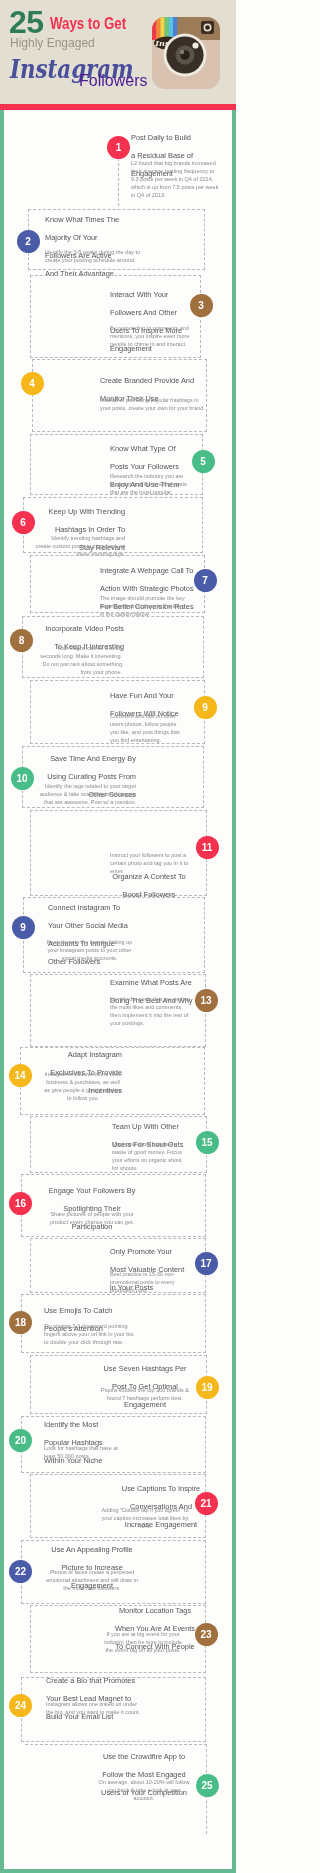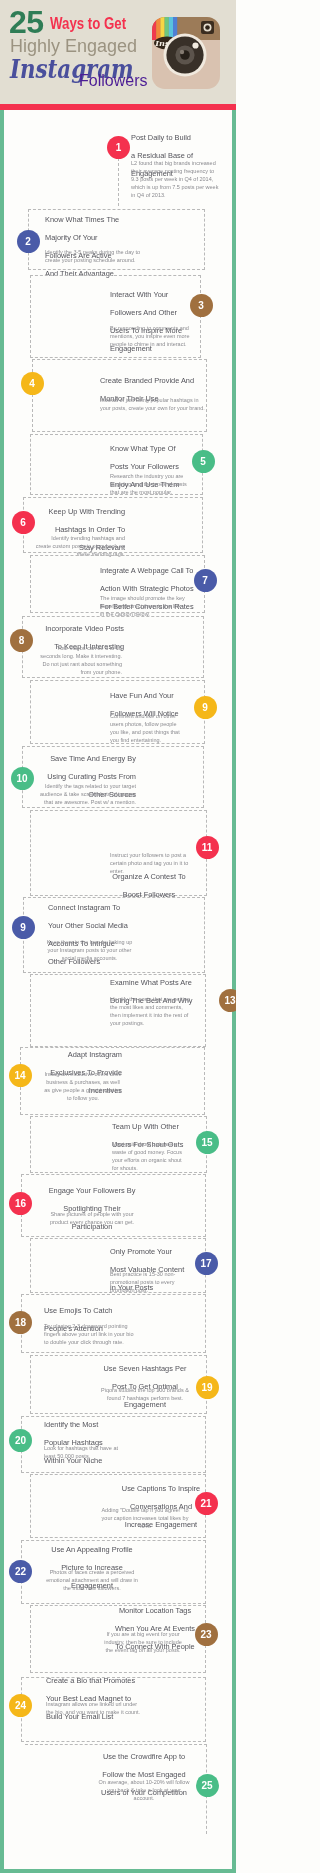--- a/index.html
+++ b/index.html
@@ -8,21 +8,21 @@
   .sideL,.sideR{position:absolute;top:106px;bottom:0;width:4px;background:#67bb93;}
   .sideL{left:0;} .sideR{right:0;}
   .botbar{position:absolute;left:0;right:0;bottom:0;height:4px;background:#67bb93;}
 
   
   .header{position:absolute;left:0;top:0;width:236px;height:106px;background:#e2ded2;overflow:hidden;}
   .pinkbar{position:absolute;left:0;top:104px;width:236px;height:6px;background:#f4314e;z-index:5;}
 
   .h-25{position:absolute;left:9px;top:4px;font-size:32px;font-weight:bold;color:#2f7d56;letter-spacing:-0.5px;font-family:"Liberation Sans",sans-serif;}
   .h-ways{position:absolute;left:50px;top:14px;font-size:17px;font-weight:bold;color:#f4314e;transform:scaleX(0.78);transform-origin:left top;font-family:"Liberation Sans",sans-serif;}
-  .h-highly{position:absolute;left:10px;top:36px;font-size:18px;color:#9b9381;font-family:"Liberation Sans",sans-serif;}
+  .h-highly{position:absolute;left:10px;top:36px;font-size:12px;color:#9b9381;font-family:"Liberation Sans",sans-serif;}
   .h-insta{position:absolute;left:10px;top:54px;font-size:26px;color:#4a4f9c;font-family:"DejaVu Serif",serif;font-style:italic;font-weight:bold;transform:scaleX(0.82);transform-origin:left top;}
   .h-follow{position:absolute;left:79px;top:72px;font-size:16px;color:#4c1d95;}
   .logo{position:absolute;left:152px;top:17px;}
   .dbox{position:absolute;border:1px dashed #b9b9b9;box-sizing:border-box;}
   .num{position:absolute;width:23px;height:23px;border-radius:50%;color:#fff;font-size:10px;font-weight:bold;display:flex;align-items:center;justify-content:center;z-index:4;}
   .ttl{position:absolute;font-size:7.4px;line-height:18px;color:#53535a;}
   .bdy{position:absolute;font-size:5.5px;line-height:8.1px;color:#8b8b90;}
   .c-red{background:#f4314e;} .c-blue{background:#4a5ba8;} .c-brown{background:#a0703f;}
   .c-yellow{background:#f5b719;} .c-green{background:#49bd87;}
   .vline{position:absolute;border-left:1px dashed #b9b9b9;}
@@ -115,21 +115,21 @@
       <div class="ttl" style="left: 110px; top: 868px; width: 78px; text-align: center;">Organize A Contest To Boost Followers</div>
       <div class="bdy" style="left: 110px; top: 851px; width: 80px; text-align: left;">Instruct your followers to post a certain photo and tag you in it to enter.</div>
       <div class="num c-red" style="left: 195.5px; top: 835.5px;">11</div>
       <div class="dbox" style="left: 23px; top: 897px; width: 182px; height: 76px;"></div>
       <div class="ttl" style="left: 48px; top: 899px; width: 83px; text-align: left;">Connect Instagram To Your Other Social Media Accounts To Intrigue Other Followers</div>
       <div class="bdy" style="left: 43px; top: 938px; width: 93px; text-align: center;">Keep them in the loop by linking up your Instagram posts to your other social media accounts.</div>
       <div class="num c-blue" style="left: 11.5px; top: 915.5px;">9</div>
       <div class="dbox" style="left: 30px; top: 974px; width: 176px; height: 73px;"></div>
       <div class="ttl" style="left: 110px; top: 974px; width: 84px; text-align: left;">Examine What Posts Are Doing The Best And Why</div>
       <div class="bdy" style="left: 110px; top: 995px; width: 84px; text-align: left;">Identify the posts that are getting the most likes and comments, then implement it into the rest of your postings.</div>
-      <div class="num c-brown" style="left: 194.5px; top: 988.5px; margin-left: 24px;">13</div>
+      <div class="num c-brown" style="left: 194.5px; top: 988.5px;">13</div>
       <div class="dbox" style="left: 20px; top: 1047px; width: 185px; height: 68px;"></div>
       <div class="ttl" style="left: 44px; top: 1046px; width: 78px; text-align: right;">Adapt Instagram Exclusives To Provide Incentives</div>
       <div class="bdy" style="left: 44px; top: 1070px; width: 78px; text-align: center;">Instagram exclusive offers drive business &amp; purchases, as well as give people a great incentive to follow you.</div>
       <div class="num c-yellow" style="left: 8.5px; top: 1063.5px;">14</div>
       <div class="dbox" style="left: 30px; top: 1116px; width: 177px; height: 57px;"></div>
       <div class="ttl" style="left: 112px; top: 1118px; width: 76px; text-align: left;">Team Up With Other Users For Shout Outs</div>
       <div class="bdy" style="left: 112px; top: 1140px; width: 76px; text-align: left;">Most paid shout outs are a waste of good money.  Focus your efforts on organic shout for shouts.</div>
       <div class="num c-green" style="left: 195.5px; top: 1130.5px;">15</div>
       <div class="dbox" style="left: 20.5px; top: 1174px; width: 185px; height: 63px;"></div>
       <div class="ttl" style="left: 44px; top: 1182px; width: 96px; text-align: center;">Engage Your Followers By Spotlighting Their Participation</div>

